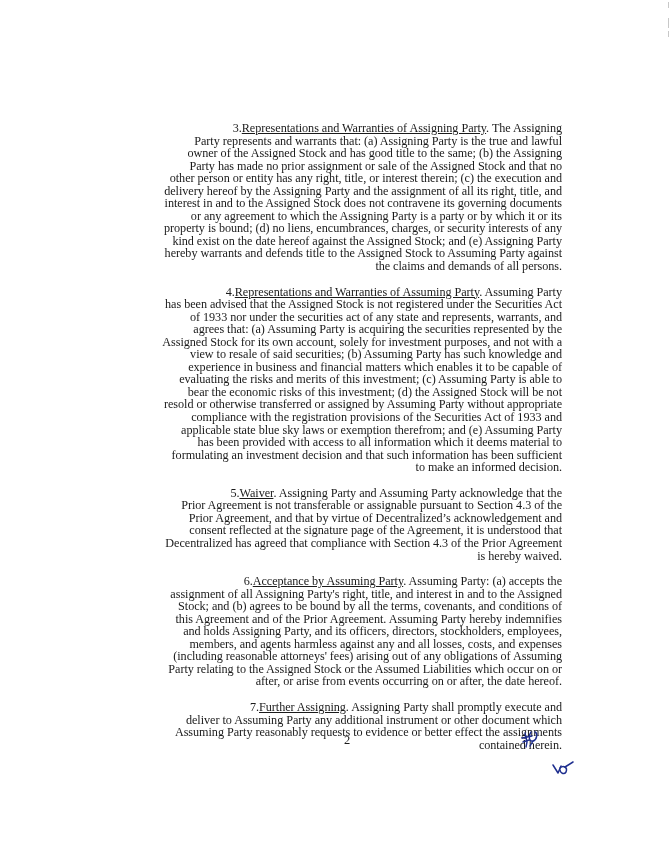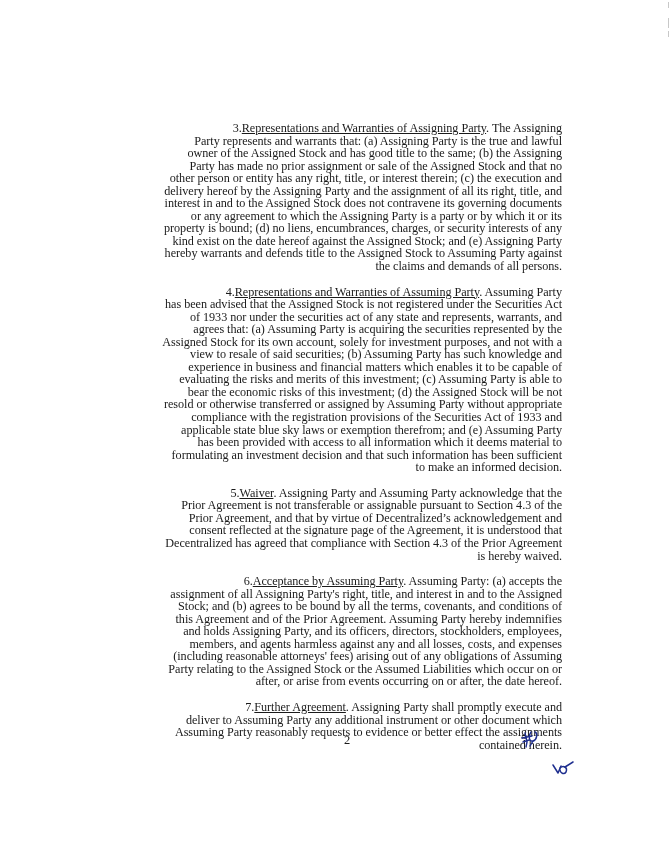--- a/index.html
+++ b/index.html
@@ -82,21 +82,21 @@
 
     <p class="para">
       <span class="num">5.</span><span class="heading">Waiver</span><span>. Assigning Party and Assuming Party acknowledge that the Prior Agreement is not transferable or assignable pursuant to Section 4.3 of the Prior Agreement, and that by virtue of Decentralized’s acknowledgement and consent reflected at the signature page of the Agreement, it is understood that Decentralized has agreed that compliance with Section 4.3 of the Prior Agreement is hereby waived.</span>
     </p>
 
     <p class="para">
       <span class="num">6.</span><span class="heading">Acceptance by Assuming Party</span><span>. Assuming Party: (a) accepts the assignment of all Assigning Party's right, title, and interest in and to the Assigned Stock; and (b) agrees to be bound by all the terms, covenants, and conditions of this Agreement and of the Prior Agreement. Assuming Party hereby indemnifies and holds Assigning Party, and its officers, directors, stockholders, employees, members, and agents harmless against any and all losses, costs, and expenses (including reasonable attorneys' fees) arising out of any obligations of Assuming Party relating to the Assigned Stock or the Assumed Liabilities which occur on or after, or arise from events occurring on or after, the date hereof.</span>
     </p>
 
     <p class="para">
-      <span class="num">7.</span><span class="heading">Further Agreement</span><span>. Assigning Party shall promptly execute and deliver to Assuming Party any additional instrument or other document which Assuming Party reasonably requests to evidence or better effect the assignments contained herein.</span>
+      <span class="num">7.</span><span class="heading">Further Assigning</span><span>. Assigning Party shall promptly execute and deliver to Assuming Party any additional instrument or other document which Assuming Party reasonably requests to evidence or better effect the assignments contained herein.</span>
     </p>
 
   </div>
 
   <div class="page-number">2</div>
 
   <svg class="initials" style="left:519px;top:728px;" width="22" height="22" viewBox="0 0 22 22">
     <g fill="none" stroke="#1f2f8f" stroke-width="1.4" stroke-linecap="round" stroke-linejoin="round">
       <path d="M3 10 L13 8"></path>
       <path d="M6 5 L8 14 L7 19"></path>

